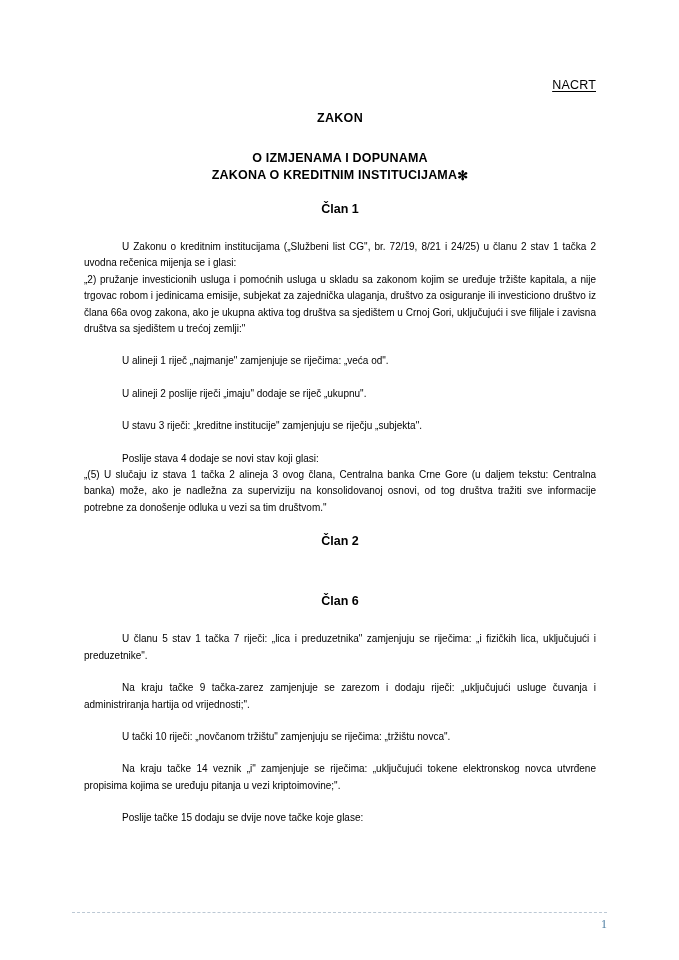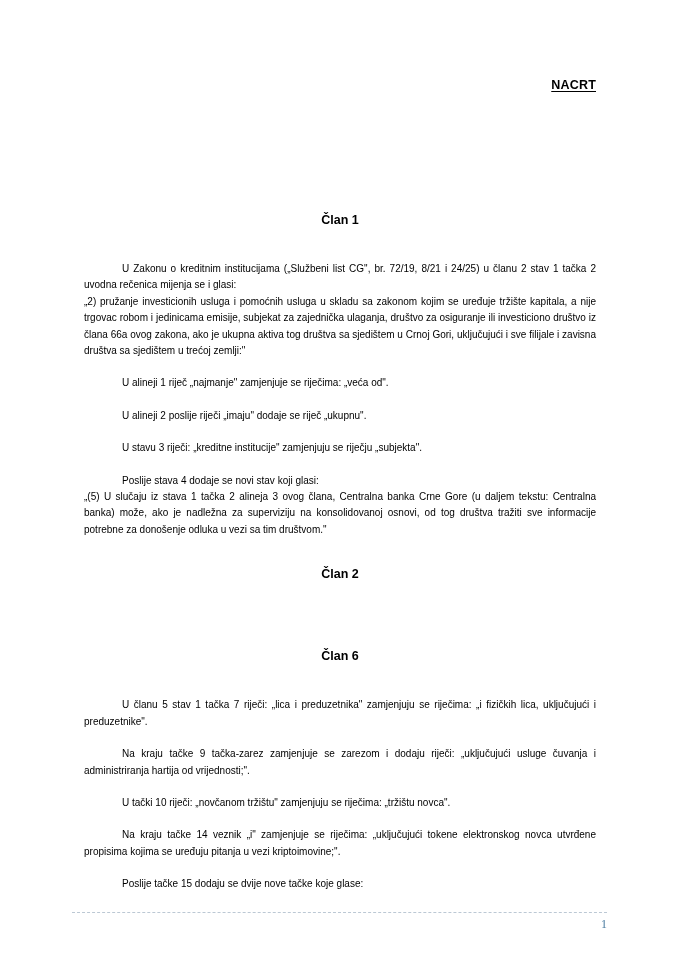--- a/index.html
+++ b/index.html
@@ -24,21 +24,21 @@
   }
 
   
   .draft-mark {
     position: absolute;
     top: 78px;
     left: 84px;
     width: 512px;
     text-align: right;
     font-size: 12.5px;
-    font-weight: bold;
+    font-weight: normal;
     letter-spacing: 0.2px;
   }
   .draft-mark span {
     text-decoration: underline;
     text-underline-offset: 2px;
   }
 
   
   .doc-title-block {
     position: absolute;
@@ -73,21 +73,21 @@
     top: 200px;
     left: 84px;
     width: 512px;
   }
 
   .article-heading {
     text-align: center;
     font-size: 12.5px;
     font-weight: bold;
     line-height: 16px;
-    margin: 12px;
+    margin: 1px;
   }
 
   p.para {
     margin: 0;
     font-size: 10px;
     line-height: 16.4px;
     text-align: justify;
     text-justify: inter-word;
     hyphens: none;
   }
@@ -119,20 +119,27 @@
 </style>
 </head>
 <body>
 
 <div class="page">
 
   <div class="draft-mark">
     <span>NACRT</span>
   </div>
 
+  <div class="doc-title-block">
+    <div class="title-main">ZAKON</div>
+    <div class="title-sub">
+      <span>O IZMJENAMA I DOPUNAMA</span>
+      <span class="line2"><span>ZAKONA O KREDITNIM INSTITUCIJAMA</span><span class="footnote-mark">✻</span></span>
+    </div>
+  </div>
 
   <div class="content">
 
     <h2 class="article-heading">Član 1</h2>
     <div class="gap-lg"></div>
 
     <p class="para indent">U Zakonu o kreditnim institucijama („Službeni list CG", br. 72/19, 8/21 i 24/25) u članu 2 stav 1 tačka 2 uvodna rečenica mijenja se i glasi:</p>
     <p class="para flush">„2) pružanje investicionih usluga i pomoćnih usluga u skladu sa zakonom kojim se uređuje tržište kapitala, a nije trgovac robom i jedinicama emisije, subjekat za zajednička ulaganja, društvo za osiguranje ili investiciono društvo iz člana 66a ovog zakona, ako je ukupna aktiva tog društva sa sjedištem u Crnoj Gori, uključujući i sve filijale i zavisna društva sa sjedištem u trećoj zemlji:"</p>
 
     <div class="gap-md"></div>

